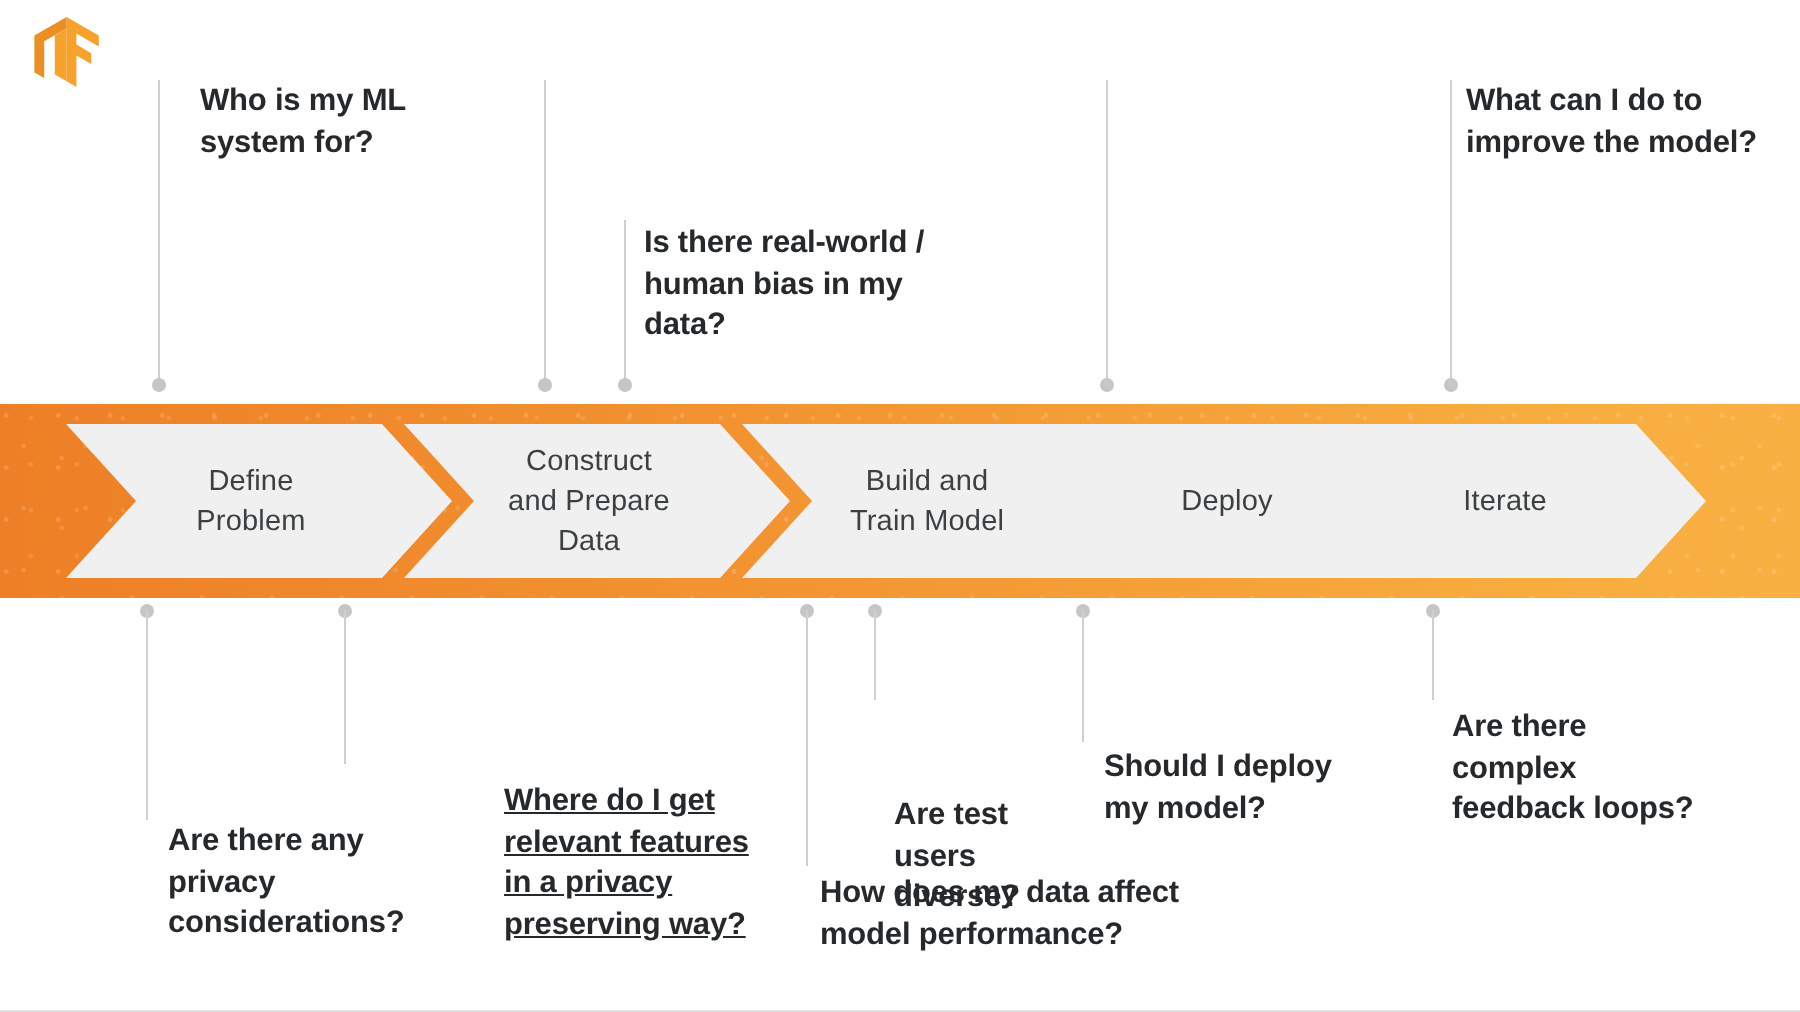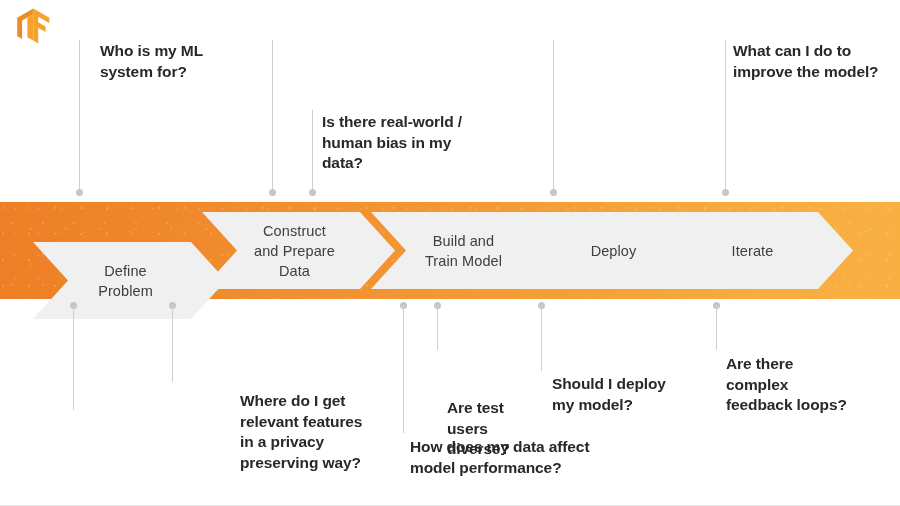--- a/index.html
+++ b/index.html
@@ -145,21 +145,21 @@
 data?</div>
 
 
   <div class="callout" style="left:733px; top:41px; width:180px;">What can I do to
 improve the model?</div>
 
   <div class="band">
     <div class="band-speck"></div>
   </div>
 
-  <div class="chevron" style="left:33px; width:193px; clip-path: polygon(0 0, 158px 0, 193px 50%, 158px 100%, 0 100%, 35px 50%); margin-top: 30px;">
+  <div class="chevron" style="left:33px; width:193px; clip-path: polygon(0 0, 158px 0, 193px 50%, 158px 100%, 0 100%, 35px 50%);">
     <span>Define
 Problem</span>
   </div>
 
   <div class="chevron" style="left:202px; width:193px; clip-path: polygon(0 0, 158px 0, 193px 50%, 158px 100%, 0 100%, 35px 50%); align-items: center;">
     <span>Construct
 and Prepare
 Data</span>
   </div>
 
@@ -187,22 +187,25 @@
 
   <div class="dot" style="left:437px; top:302px;"></div>
   <div class="conn" style="left:437px; top:305px; height:45px;"></div>
 
   <div class="dot" style="left:541px; top:302px;"></div>
   <div class="conn" style="left:541px; top:305px; height:66px;"></div>
 
   <div class="dot" style="left:716px; top:302px;"></div>
   <div class="conn" style="left:716px; top:305px; height:45px;"></div>
 
-
-  <div class="callout" style="left:240px; top:391px; width:200px;">Where do I get
+  <div class="callout" style="left:84px; top:411px; width:190px;">Are there any
+privacy
+considerations?</div>
+
+  <div class="callout" style="left:252px; top:391px; width:200px;text-decoration:underline;">Where do I get
 relevant features
 in a privacy
 preserving way?</div>
 
   <div class="callout" style="left:447px; top:354px; width:110px;margin-top:44px;">Are test
 users
 diverse?</div>
 
   <div class="callout" style="left:410px; top:437px; width:260px;">How does my data affect
 model performance?</div>

